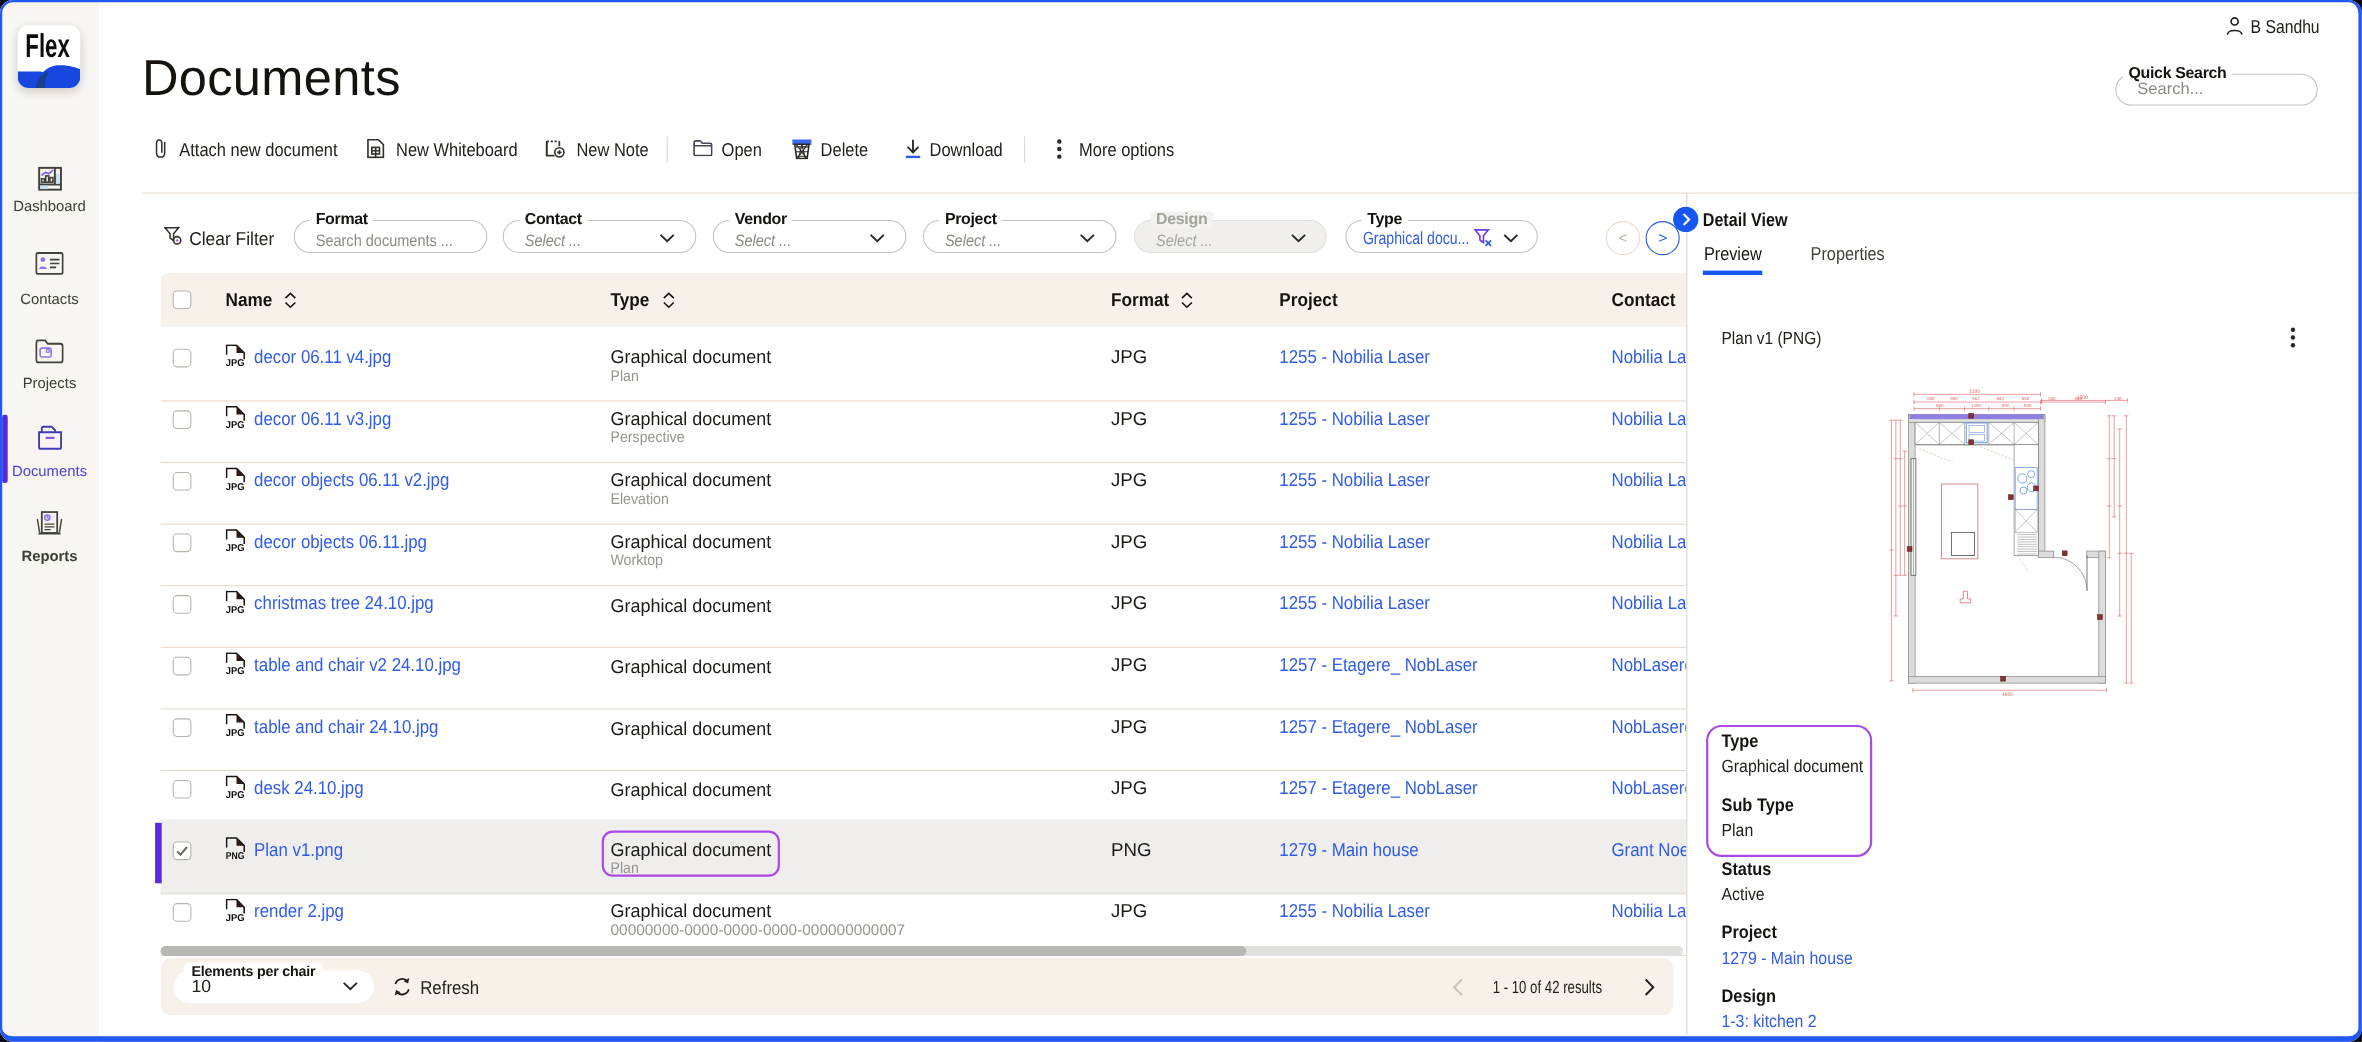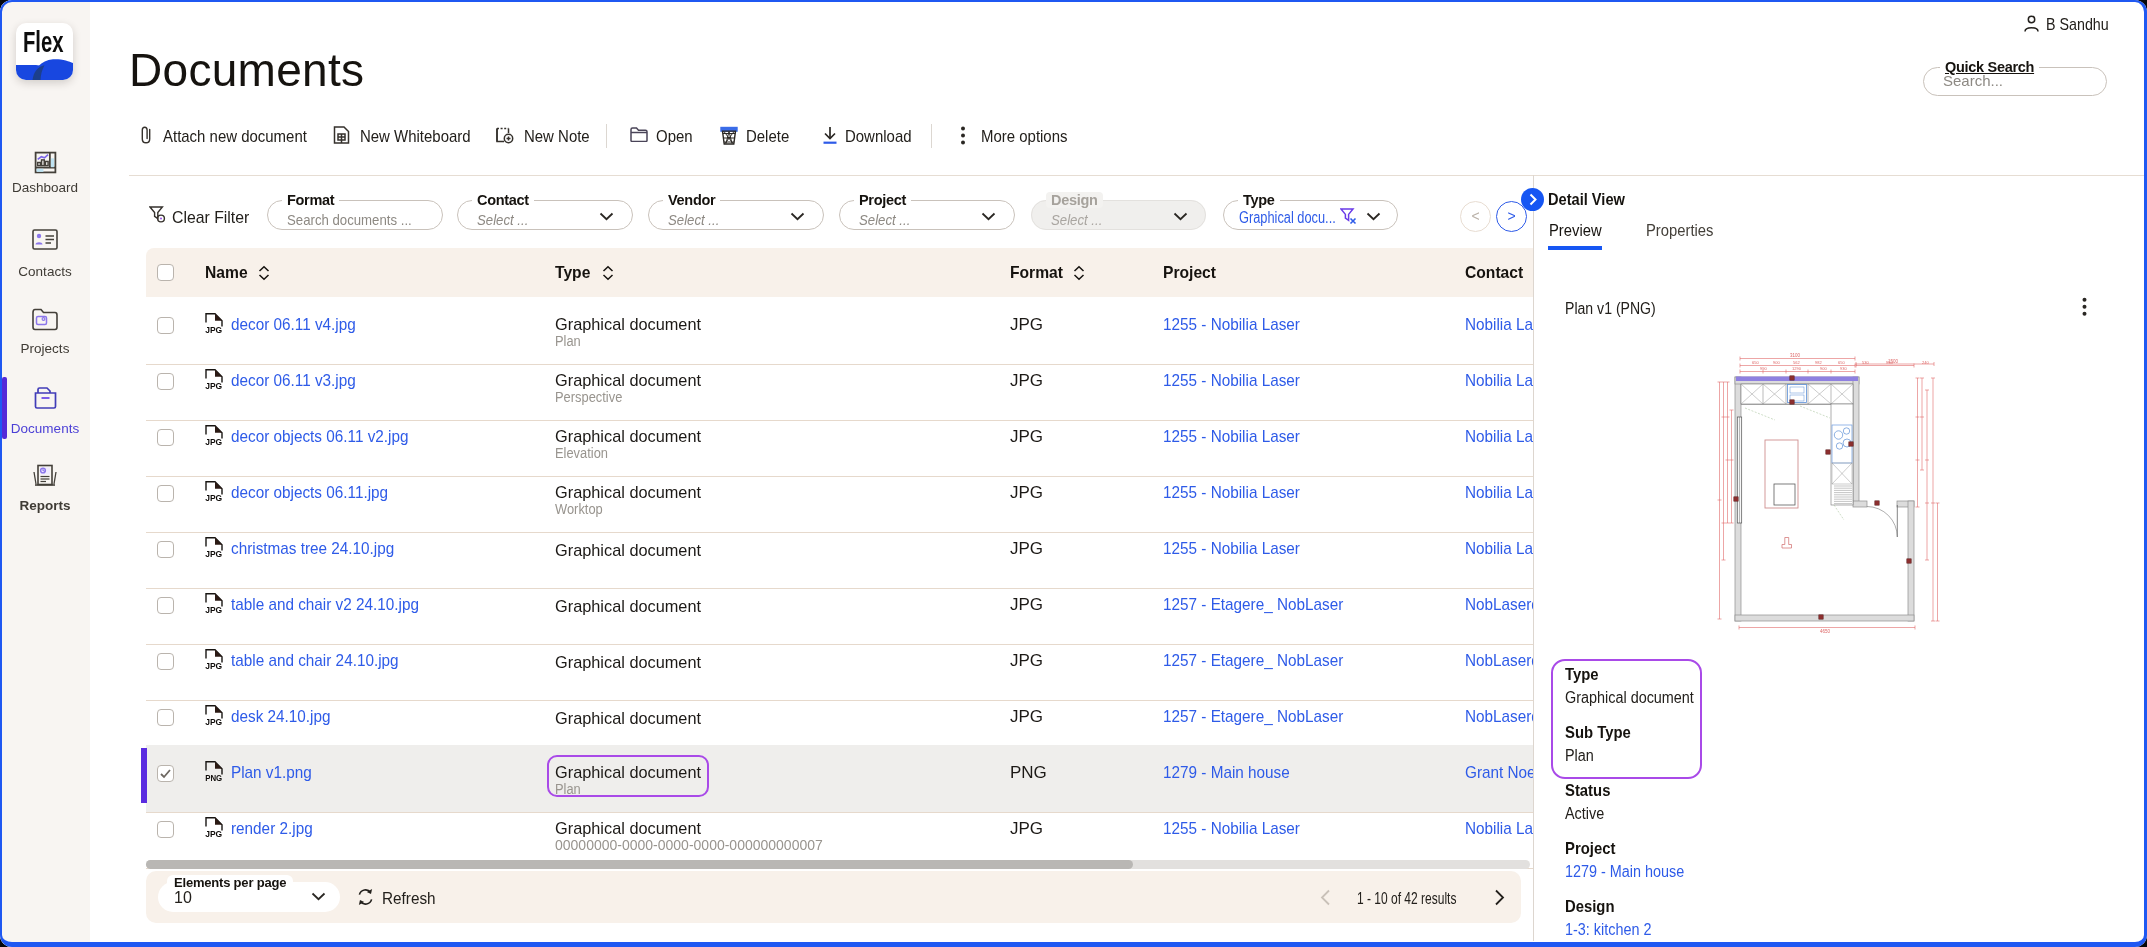--- a/index.html
+++ b/index.html
@@ -100,21 +100,21 @@
       </svg></div>
   <div class="navlbl" style="top:498px;font-weight:bold;">Reports</div>
 
   <h1>Documents</h1>
   <svg class="abs" style="left:2023px; top:15px;" width="17" height="18" viewBox="0 0 17 18" fill="none" stroke="#23201c" stroke-width="1.5">
       <circle cx="8.5" cy="4.5" r="3.2"></circle>
       <path d="M2,16.5 C2,11.5 15,11.5 15,16.5"></path>
     </svg>
   <div class="tbtxt" style="left:2046px; top:15px; transform:scaleX(.84);">B Sandhu</div>
   <fieldset style="left:1923px; top:59px; width:184px; height:37px;">
-      <legend style="font-size:14.5px; margin-left:16px;text-decoration:underline;">Quick Search</legend>
+      <legend style="font-size:14.5px; margin-left:6px;">Quick Search</legend>
     </fieldset>
   <div class="abs" style="left:1943px; top:72px; font-size:15px; color:#8d8983;">Search...</div>
 
   <svg class="abs" style="left:140px; top:125px;" width="12" height="20" viewBox="0 0 12 20" fill="none" stroke="#35312c" stroke-width="1.4" stroke-linecap="round">
       <path d="M9.7,4.5 V14 C9.7,16.3 8.2,17.8 6,17.8 C3.8,17.8 2.3,16.3 2.3,14 V5 C2.3,3.4 3.2,2.2 4.7,2.2 C6.2,2.2 7.1,3.4 7.1,5 V13.5"></path>
     </svg>
   <div class="tbtxt" style="left:163px; top:127px;">Attach new document</div>
   <svg class="abs" style="left:333px; top:126px;" width="17" height="18" viewBox="0 0 17 18" fill="none" stroke="#35312c" stroke-width="1.5">
       <path d="M1.5,1 H11 L15.5,5.5 V17 H1.5 Z"></path>
       <rect x="5" y="8" width="7" height="6"></rect>
@@ -370,21 +370,21 @@
     <div class="type2" style="transform:none;">00000000-0000-0000-0000-000000000007</div>
     <div class="fmt">JPG</div>
     <div class="prj">1255 - Nobilia Laser</div>
     <div class="ctc">Nobilia Laser</div>
   </div>
 
   <div class="abs" style="left:146px; top:860px; width:1384px; height:9px; background:#e2e0de; border-radius:4.5px;"></div>
   <div class="abs" style="left:146px; top:860px; width:987px; height:9px; background:#b9b7b4; border-radius:4.5px;"></div>
   <div class="abs" style="left:146px; top:871px; width:1375px; height:52px; background:#f8f1ea; border-radius:10px;"></div>
   <div class="abs" style="left:158px; top:882px; width:182px; height:30px; background:#fff; border-radius:15px;"></div>
-  <div class="abs" style="left:167px; top:875px; font-size:13px; font-weight:700; color:#16130f; background:#fff; padding:0 7px; border-radius:6px; letter-spacing:-0.2px;">Elements per page</div>
+  <div class="abs" style="left:167px; top:875px; font-size:13px; font-weight:700; color:#16130f; background:#fff; padding:0 7px; border-radius:6px; letter-spacing:-0.2px;">Elements per chair</div>
   <div class="abs" style="left:174px; top:889px; font-size:16px; color:#23201c;">10</div>
   <svg class="abs" style="left:311px; top:892px;" width="15" height="9" viewBox="0 0 15 9" fill="none" stroke="#2a2723" stroke-width="1.8">
       <path d="M1.5,1.5 L7.5,7.2 L13.5,1.5"></path>
     </svg>
   <svg class="abs" style="left:356px; top:888px;" width="19" height="18" viewBox="0 0 19 18" fill="none" stroke="#23201c" stroke-width="1.6">
       <path d="M3.4,6.6 A6.4,6.4 0 0 1 14.6,4.4"></path>
       <path d="M16.1,1.0 L15.0,6.0 L10.8,4.0 Z" fill="#23201c" stroke="none"></path>
       <path d="M15.6,11.4 A6.4,6.4 0 0 1 4.4,13.6"></path>
       <path d="M2.9,17.0 L4.0,12.0 L8.2,14.0 Z" fill="#23201c" stroke="none"></path>
     </svg>

